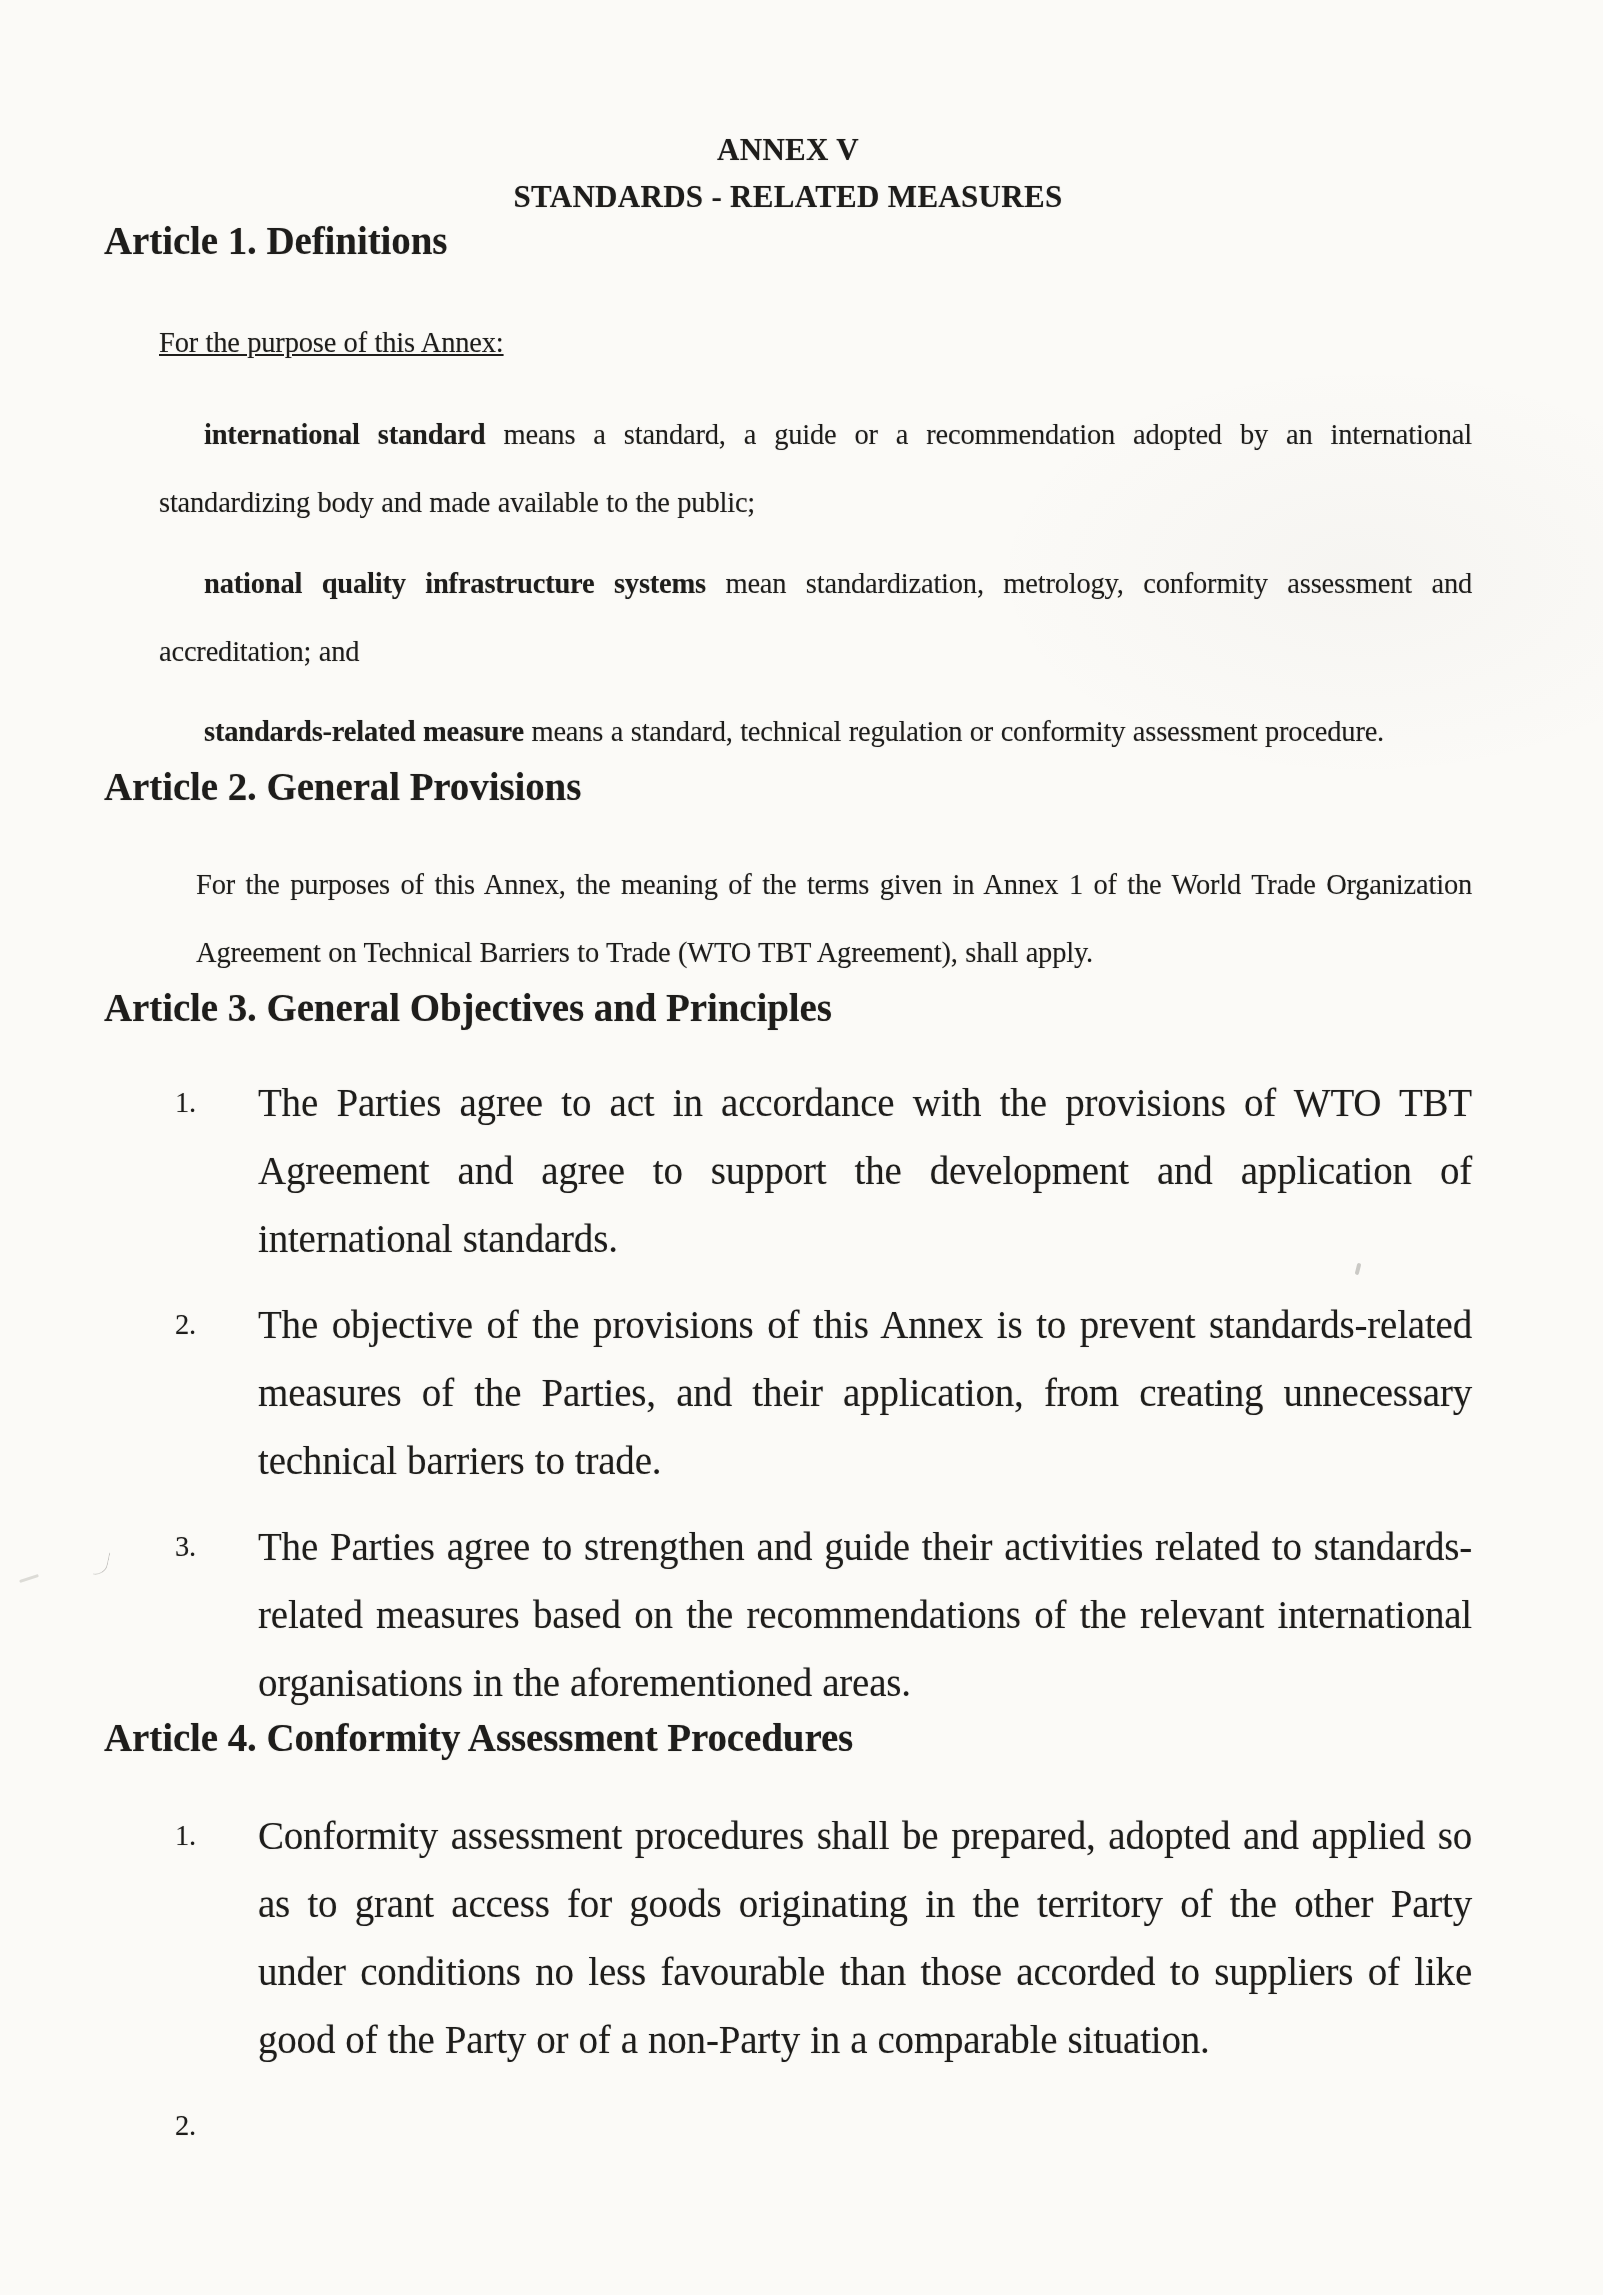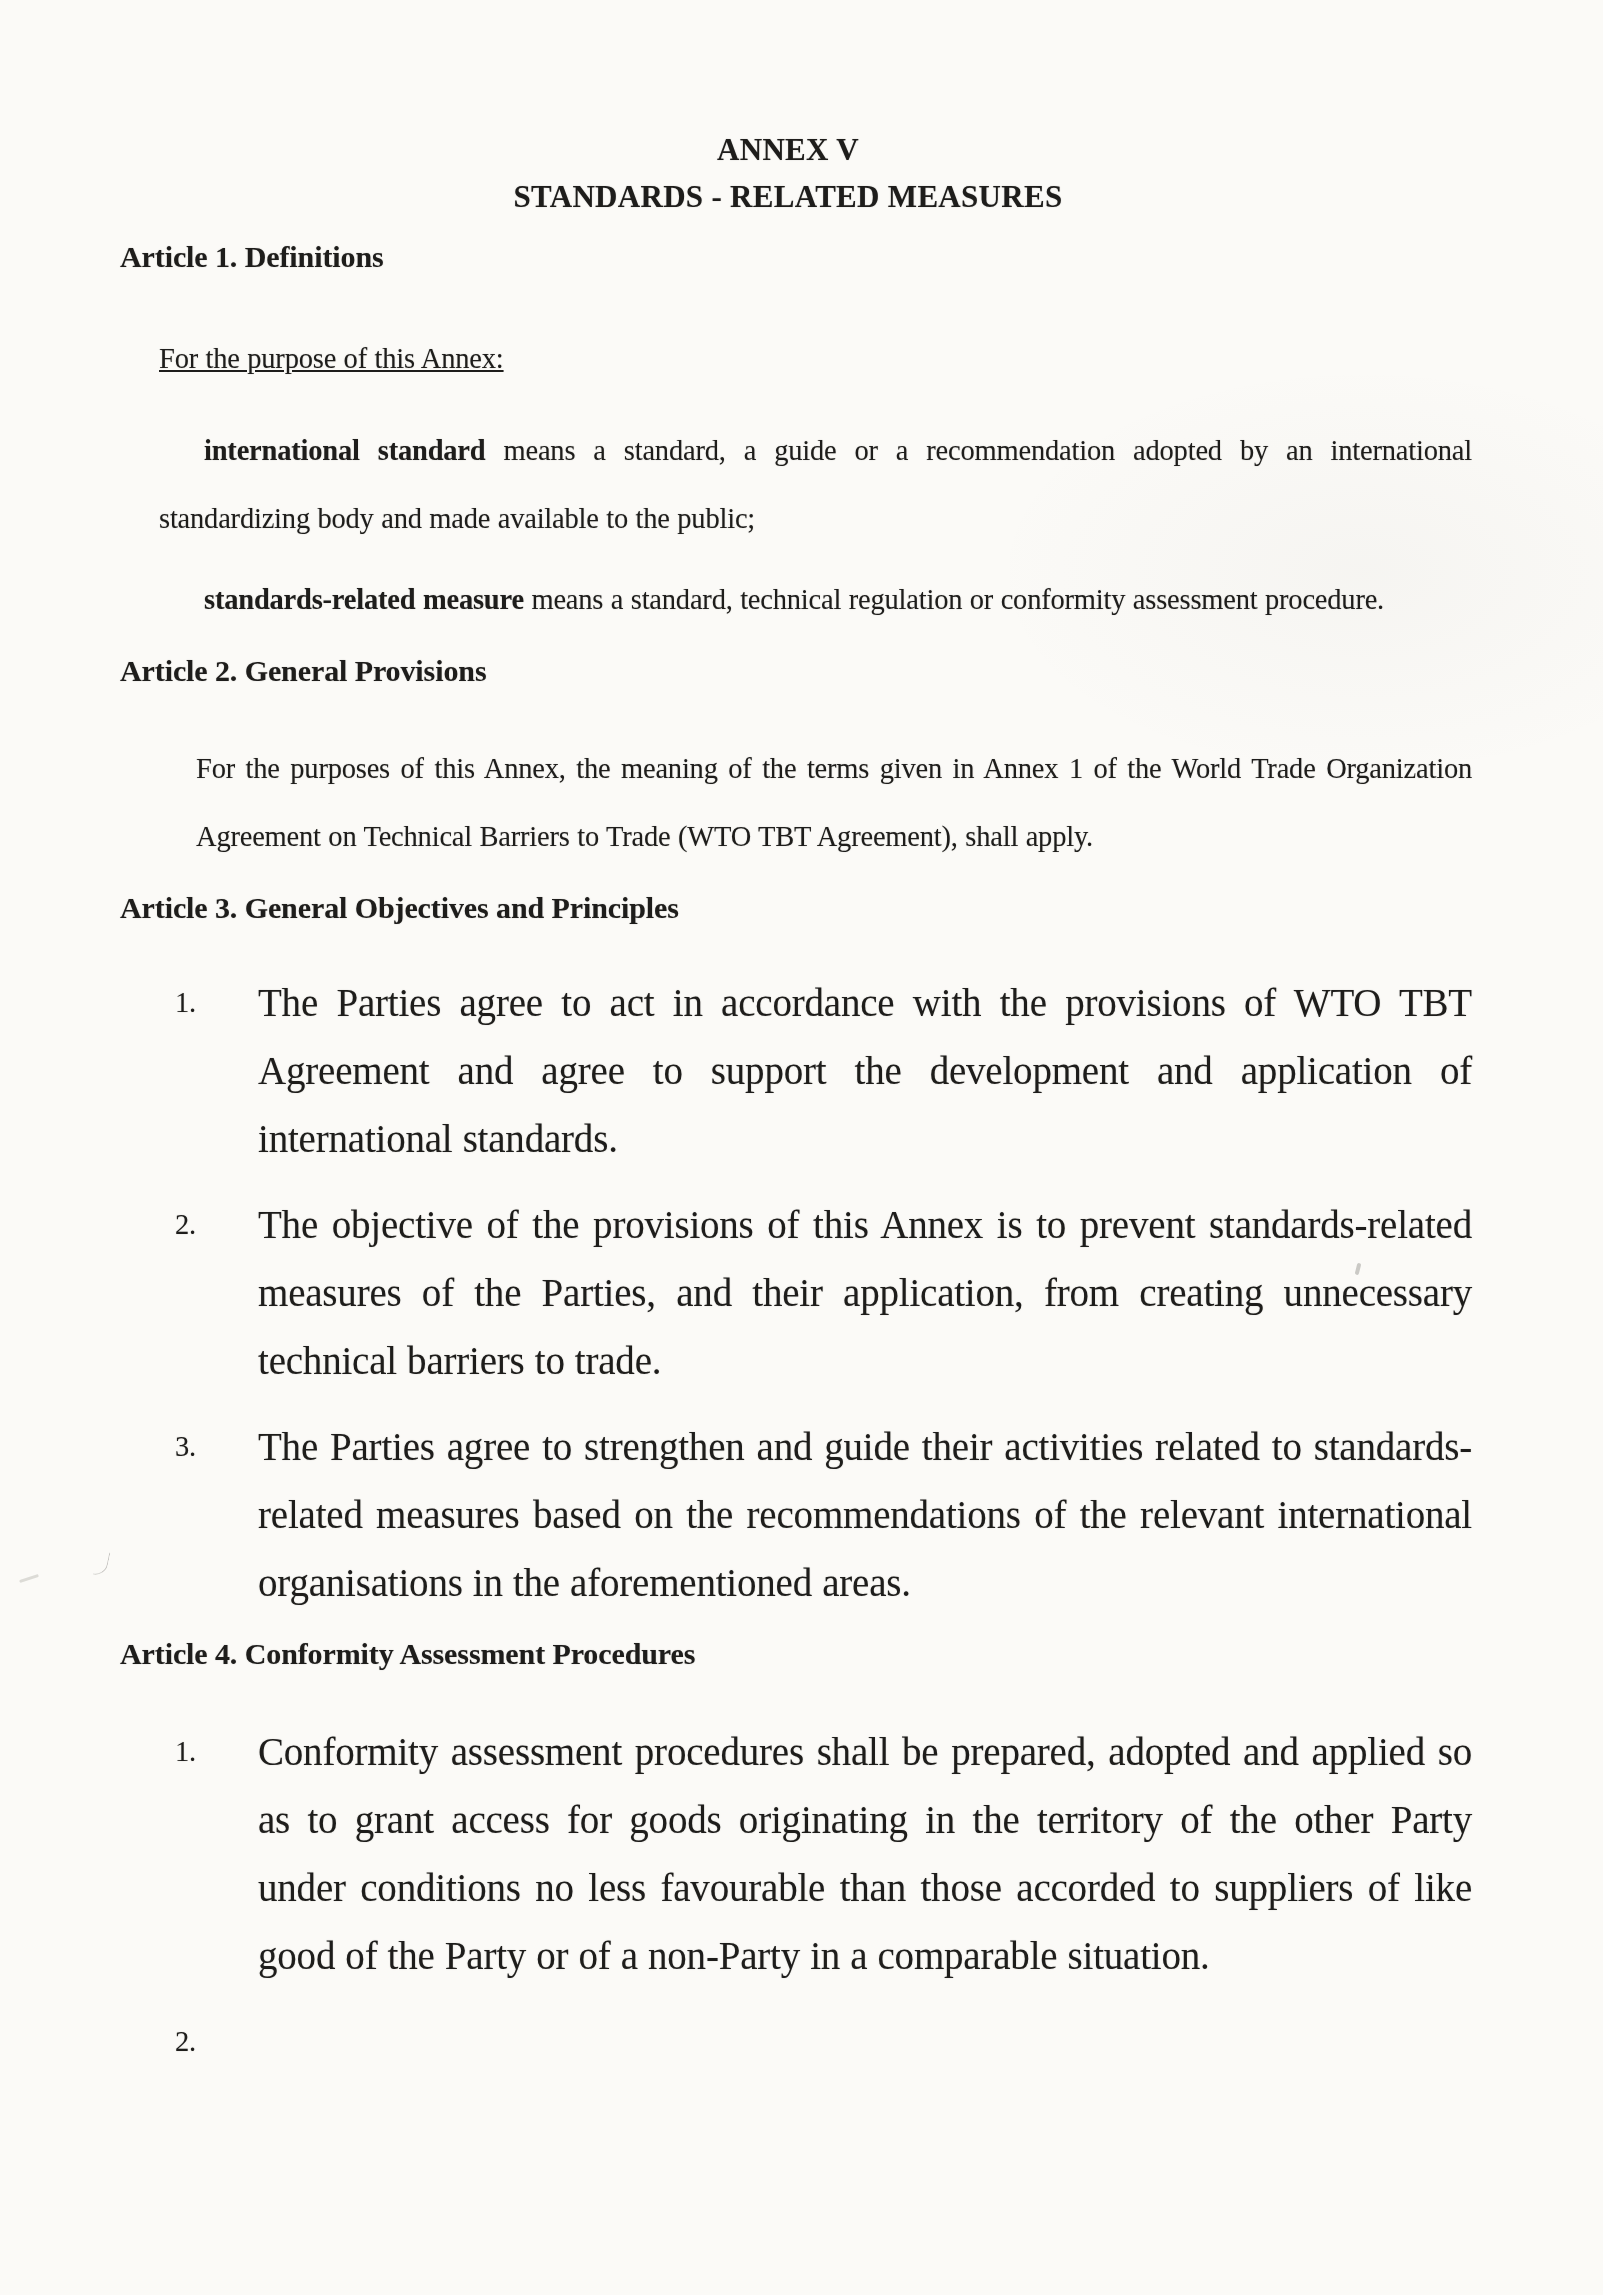--- a/index.html
+++ b/index.html
@@ -25,22 +25,22 @@
   }
   .doc-title {
     text-align: center;
     font-weight: 700;
     font-size: 31px;
     line-height: 47px;
     letter-spacing: 0.3px;
     text-shadow: 0 0 1.2px rgba(40,38,35,0.30);
   }
   h2.article-heading {
-    margin: 16px;
-    font-size: 30px;
+    margin: 0;
+    font-size: 39px;
     line-height: 42px;
     font-weight: 700;
     letter-spacing: -0.1px;
     text-shadow: 0 0 1.2px rgba(40,38,35,0.30);
   }
   p {
     margin: 0;
     font-size: 28.5px;
     line-height: 68px;
     letter-spacing: -0.2px;
@@ -117,20 +117,21 @@
       <div>ANNEX V</div>
       <div>STANDARDS - RELATED MEASURES</div>
     </div>
 
     <h2 class="article-heading mt-a1">Article 1. Definitions</h2>
 
     <p class="intro">For the purpose of this Annex:</p>
 
     <p class="def"><b>international standard</b><span> means a standard, a guide or a recommendation adopted by an international standardizing body and made available to the public;</span></p>
 
+    <p class="def"><b>national quality infrastructure systems</b><span> mean standardization, metrology, conformity assessment and accreditation; and</span></p>
 
     <p class="def"><b>standards-related measure</b><span> means a standard, technical regulation or conformity assessment procedure.</span></p>
 
     <h2 class="article-heading mt-a2">Article 2. General Provisions</h2>
 
     <p class="a2-para">For the purposes of this Annex, the meaning of the terms given in Annex 1 of the World Trade Organization Agreement on Technical Barriers to Trade (WTO TBT Agreement), shall apply.</p>
 
     <h2 class="article-heading mt-a3">Article 3. General Objectives and Principles</h2>
 
     <div class="item item-first">

